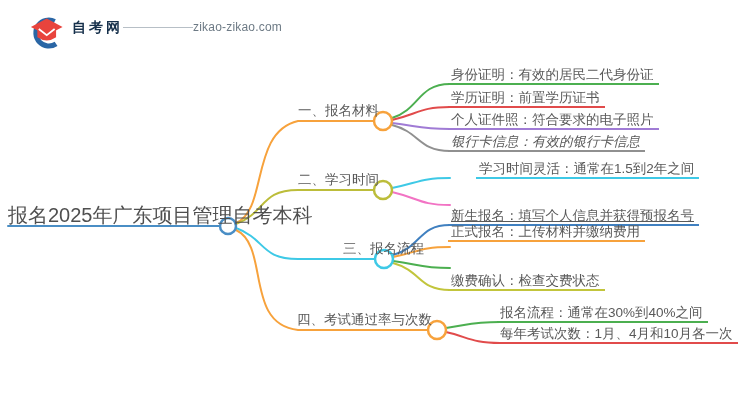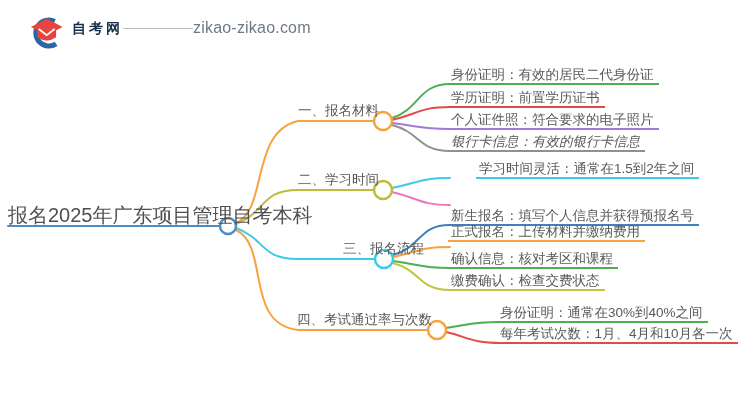--- a/index.html
+++ b/index.html
@@ -16,21 +16,21 @@
     display: flex; align-items: flex-start;
     cursor: pointer;
   }
   .logo-icon { width: 36px; height: 38px; margin-right: 8px; }
   .logo-text { display: flex; flex-direction: row; align-items: center; padding-top: 5px; }
   .site-name {
     font-size: 14px; font-weight: bold; color: #16304b;
     letter-spacing: 3px; line-height: 16px;
   }
   .logo-divider { width: 70px; height: 1px; background: #b7bfc6; margin: 3px 0 2px 0; }
-  .site-url { font-size: 16px; color: #6d7a85; letter-spacing: 0.2px; }
+  .site-url { font-size: 12px; color: #6d7a85; letter-spacing: 0.2px; }
 
   
   .mindmap { position: absolute; left: 0; top: 0; width: 750px; height: 410px; }
   svg.links { position: absolute; left: 0; top: 0; }
   svg.links path { fill: none; stroke-width: 2; stroke-linecap: round; }
   svg.links circle { fill: #fff; stroke-width: 2.5; }
 
   .node { position: absolute; white-space: nowrap; color: #595959; }
   .root-label { font-size: 20px; line-height: 18px; color: #4f4f4f; }
   .branch-label { font-size: 13.5px; line-height: 17px; }
@@ -98,21 +98,20 @@
   <div class="node branch-label" style="left:299px; top:240px;margin-left:44px;">三、报名流程</div>
   <div class="node branch-label" style="left:297px; top:311px;">四、考试通过率与次数</div>
 
   <div class="node leaf" style="left: 448px; top: 66px; border-bottom-color: rgb(76, 175, 80);">身份证明：有效的居民二代身份证</div>
   <div class="node leaf" style="left: 448px; top: 89px; border-bottom-color: rgb(225, 75, 75);">学历证明：前置学历证书</div>
   <div class="node leaf" style="left: 448px; top: 111px; border-bottom-color: rgb(160, 123, 213);">个人证件照：符合要求的电子照片</div>
   <div class="node leaf" style="left: 448px; top: 133px; border-bottom-color: rgb(144, 144, 144); font-style: italic;">银行卡信息：有效的银行卡信息</div>
 
   <div class="node leaf" style="left: 448px; top: 160px; border-bottom-color: rgb(62, 201, 230); margin-left: 28px;">学习时间灵活：通常在1.5到2年之间</div>
 
-  <div class="node leaf" style="left: 448px; top: 207px; border-bottom-color: rgb(64, 128, 192);">新生报名：填写个人信息并获得预报名号</div>
+  <div class="node leaf" style="left: 448px; top: 207px; border-bottom-color: rgb(64, 128, 192); text-decoration: underline;">新生报名：填写个人信息并获得预报名号</div>
   <div class="node leaf" style="left: 448px; top: 223px; border-bottom-color: rgb(247, 162, 60);">正式报名：上传材料并缴纳费用</div>
-  <div class="node leaf" style="left: 448px; top: 250px; border-bottom-color: rgb(76, 175, 80);">确认信息：核对考区和课程</div>
   <div class="node leaf" style="left: 448px; top: 272px; border-bottom-color: rgb(194, 197, 60);">缴费确认：检查交费状态</div>
 
-  <div class="node leaf" style="left: 497px; top: 304px; border-bottom-color: rgb(76, 175, 80);">身份证明：通常在30%到40%之间</div>
+  <div class="node leaf" style="left: 497px; top: 304px; border-bottom-color: rgb(76, 175, 80);">报名流程：通常在30%到40%之间</div>
   <div class="node leaf" style="left: 497px; top: 325px; border-bottom-color: rgb(225, 75, 75);">每年考试次数：1月、4月和10月各一次</div>
 
 </div>
 
 </body></html>

